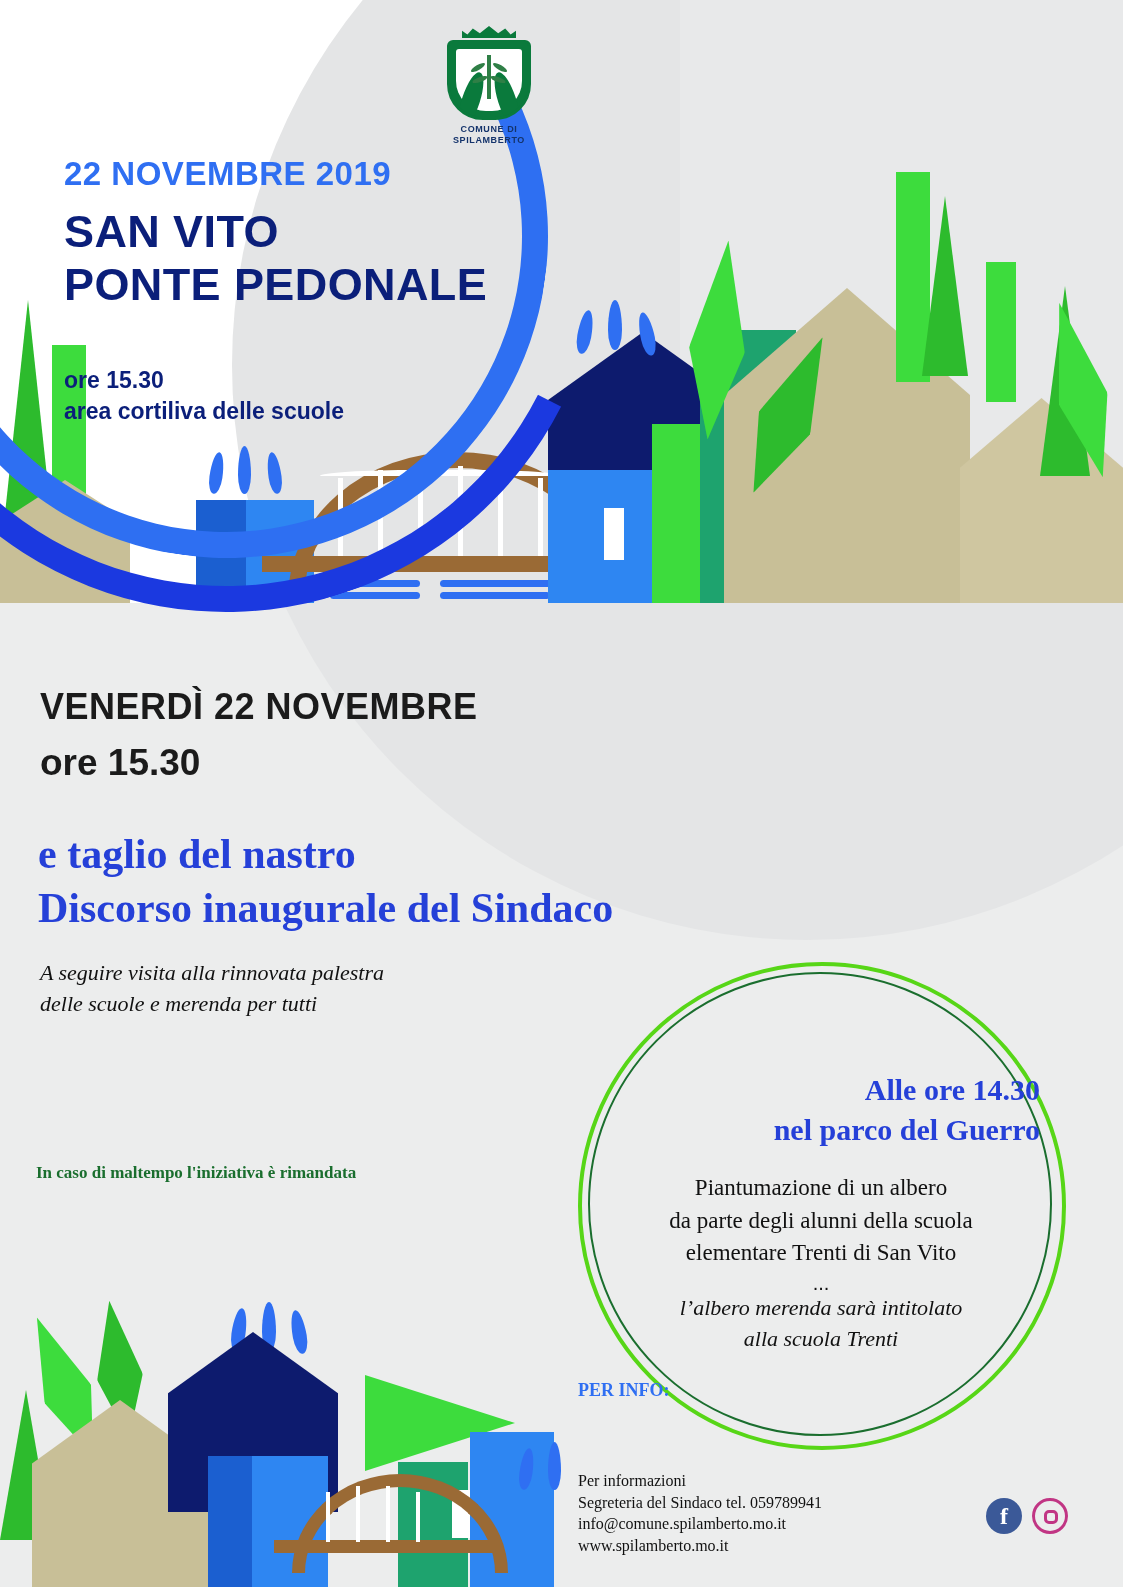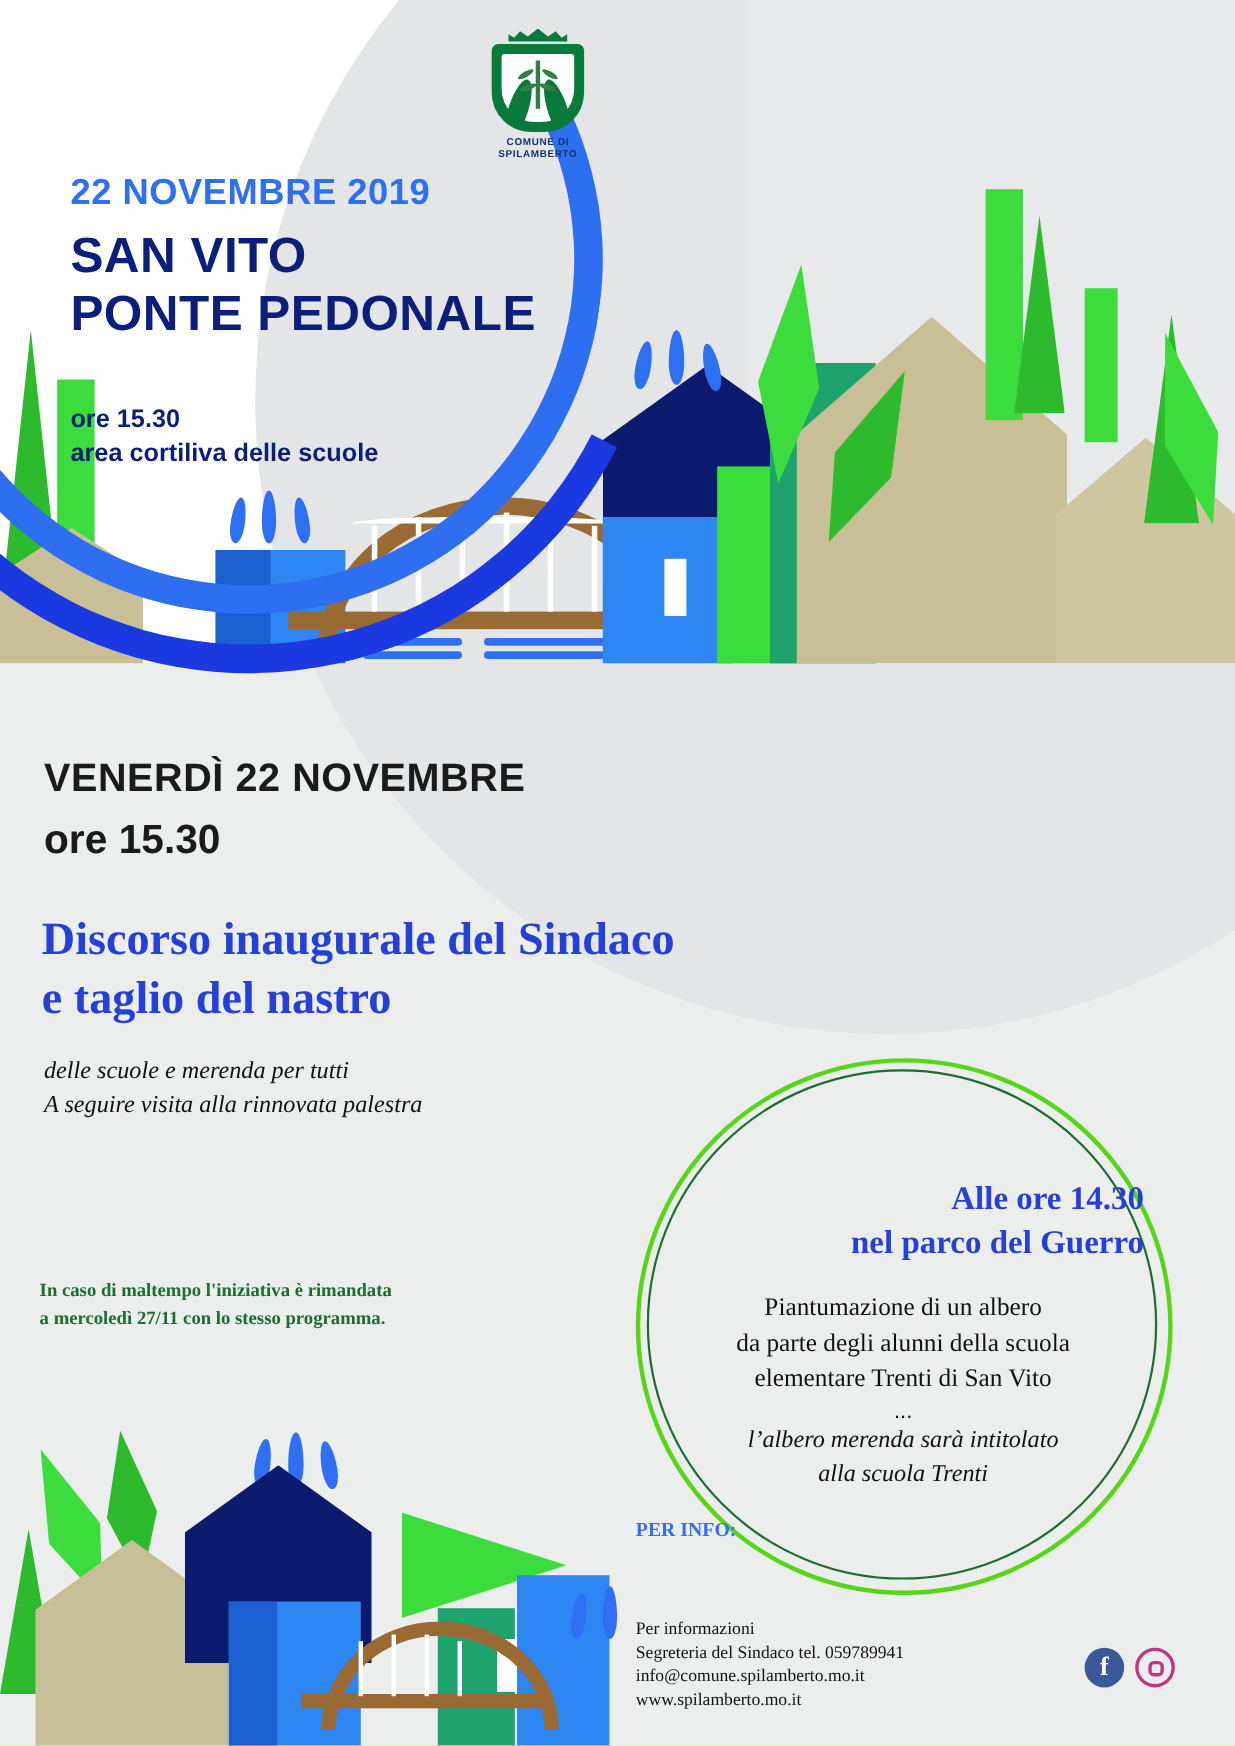--- a/index.html
+++ b/index.html
@@ -3,21 +3,21 @@
 <meta charset="utf-8">
 <style>
   html,body{margin:0;padding:0;}
   body{
     width:1123px;height:1587px;
     font-family:"Liberation Sans", sans-serif;
     background:#ffffff;
     overflow:hidden;
     position:relative;
   }
-  .poster{position:relative;width:1123px;height:1587px;overflow:hidden;background:#bef264;}
+  .poster{position:relative;width:1123px;height:1587px;overflow:hidden;background:#5eead4;}
 
   
   .band-top{position:absolute;left:0;top:0;width:1123px;height:603px;background:#ffffff;}
   .band-bottom{position:absolute;left:0;top:603px;width:1123px;height:984px;background:#eceded;}
 
   
   .grey-circle{position:absolute;left:232px;top:-210px;width:1150px;height:1150px;border-radius:50%;
     background:#e4e5e6;}
   .grey-right-top{position:absolute;left:680px;top:0;width:443px;height:603px;background:#e8e9ea;
     clip-path:polygon(0 0,100% 0,100% 100%,0 100%);}
@@ -173,30 +173,29 @@
     <div>PONTE PEDONALE</div>
   </div>
   <div class="hl-sub">
     <div>ore 15.30</div>
     <div>area cortiliva delle scuole</div>
   </div>
 
   <div class="m-day">VENERDÌ 22 NOVEMBRE</div>
   <div class="m-time">ore 15.30</div>
   <div class="m-speech">
+    <div>e taglio del nastro</div>
     <div>Discorso inaugurale del Sindaco</div>
-    <div>e taglio del nastro</div>
   </div>
   <div class="m-follow">
+    <div>A seguire visita alla rinnovata palestra</div>
     <div>delle scuole e merenda per tutti</div>
-    <div>A seguire visita alla rinnovata palestra</div>
   </div>
   <div class="m-rain">
     <div>In caso di maltempo l'iniziativa è rimandata</div>
-    <div>a mercoledì 27/11 con lo stesso programma.</div>
   </div>
 
   <div class="g-circle"></div>
   <div class="g-circle2"></div>
   <div class="g-title">
     <div>Alle ore 14.30</div>
     <div>nel parco del Guerro</div>
   </div>
   <div class="g-body">
     <div>Piantumazione di un albero</div>

